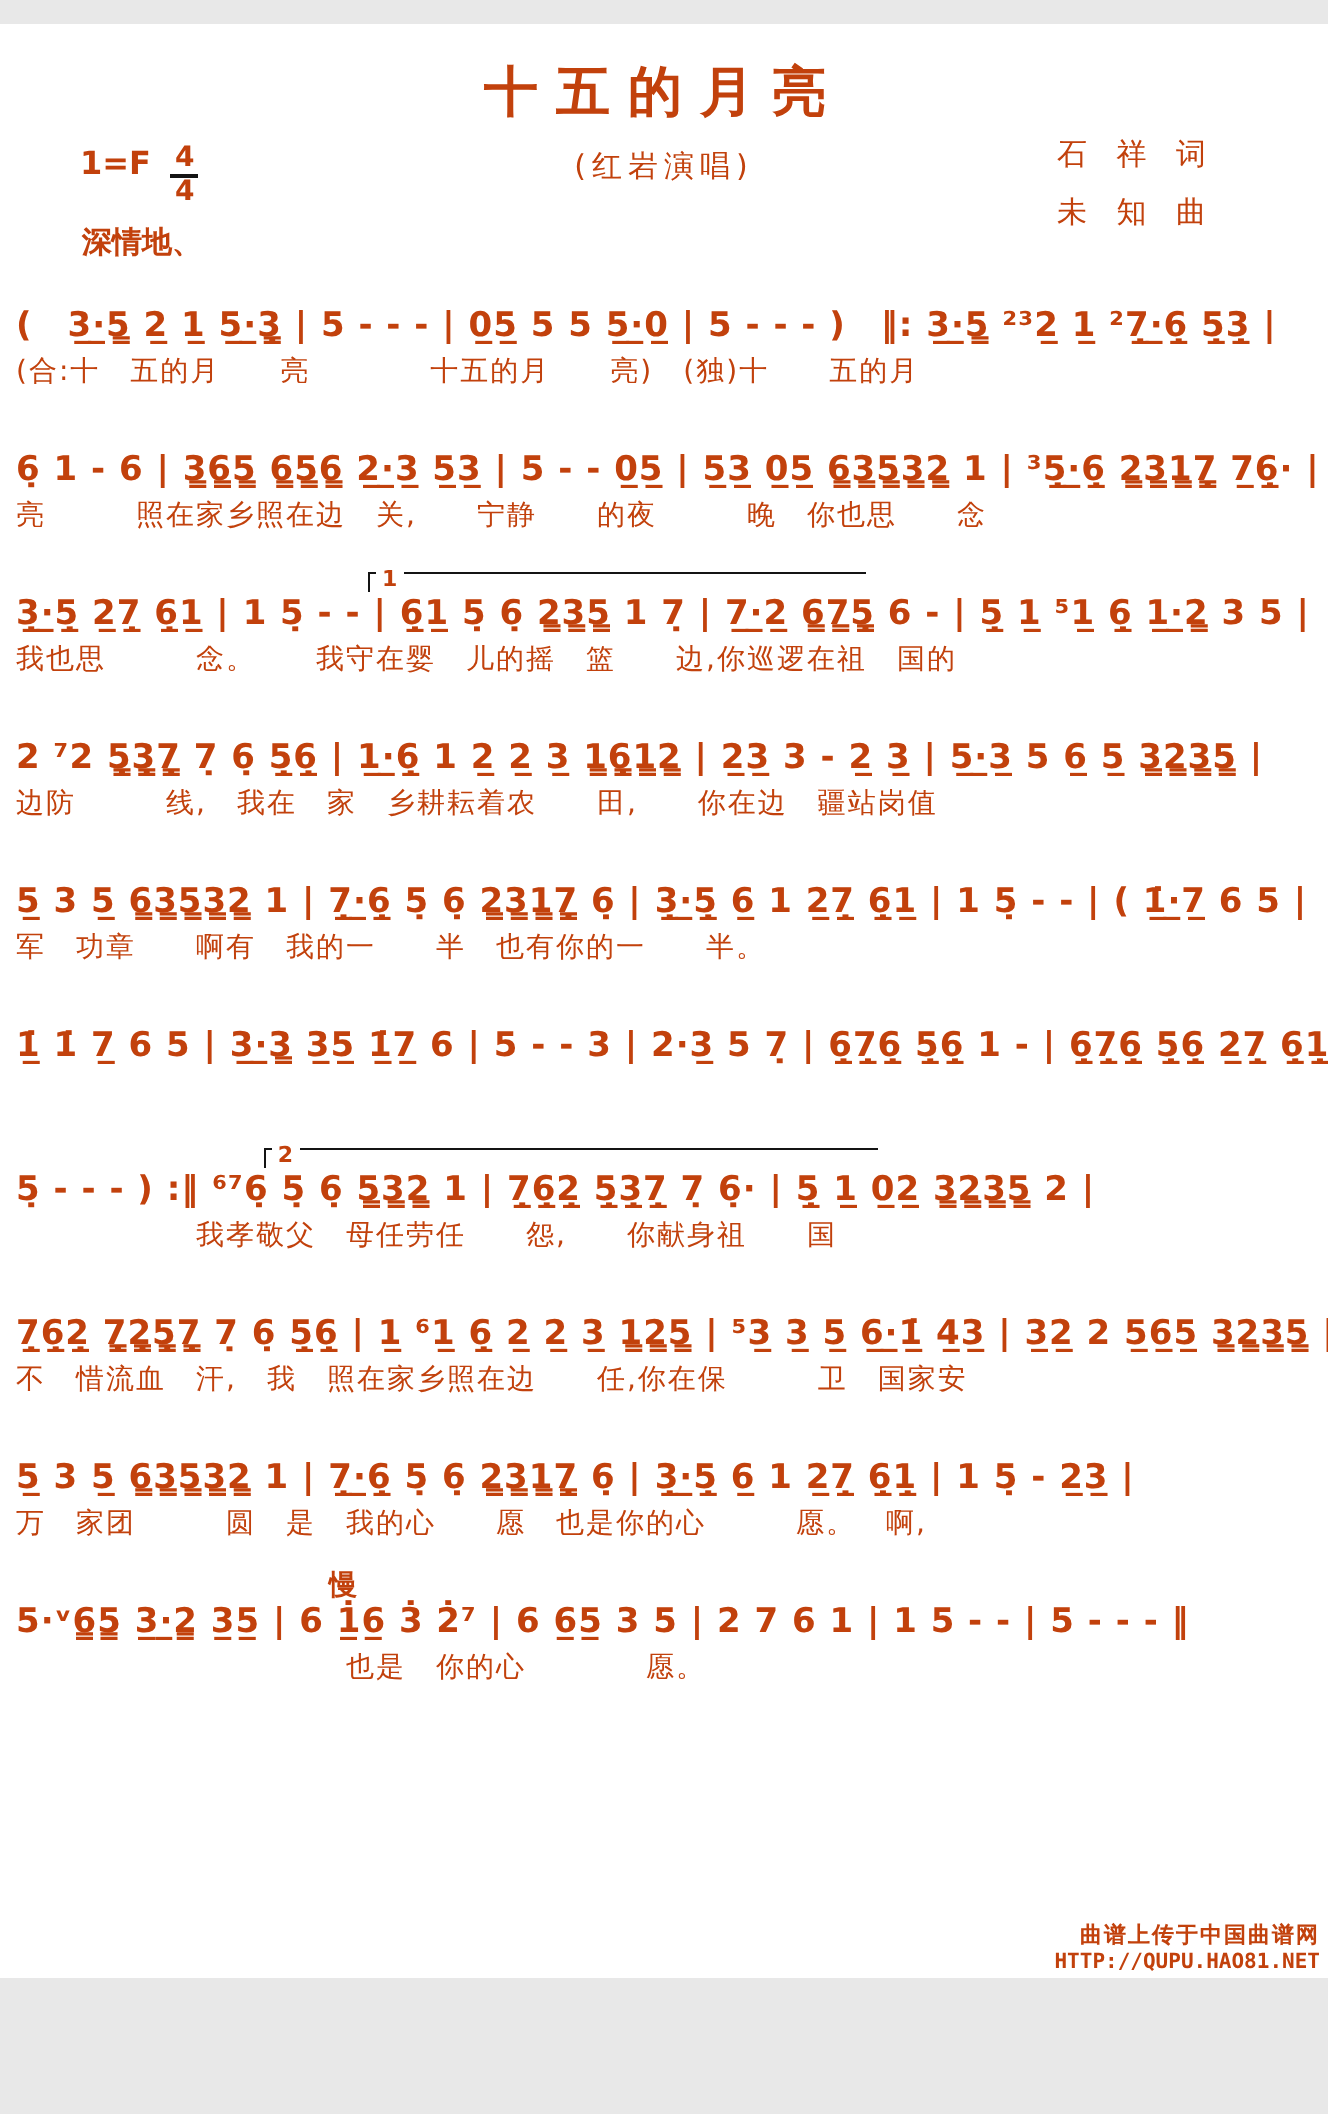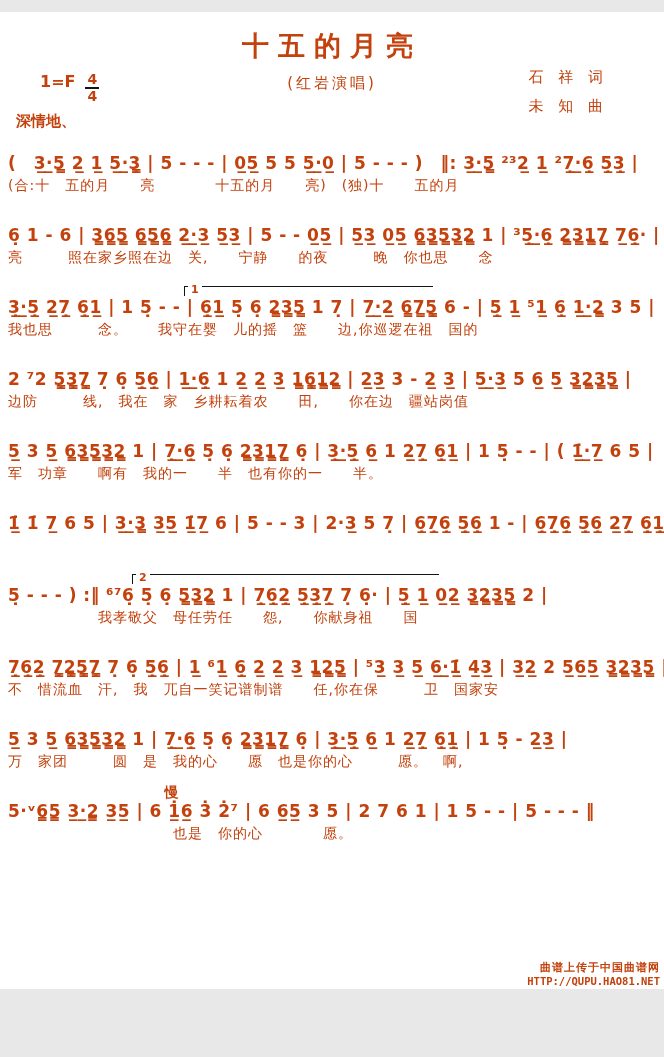--- a/index.html
+++ b/index.html
@@ -20,21 +20,21 @@
   }
   .keysig {
     position:absolute; left:40px; top:60px; font-size:16px; font-weight:bold;
     display:flex; align-items:flex-start; gap:10px;
   }
   .timesig { display:inline-flex; flex-direction:column; align-items:center; font-size:14px; line-height:1.1; }
   .timesig .tn { border-bottom:2px solid #141414; padding:0 2px; }
   .timesig .td { padding:0 2px; }
   .credits { position:absolute; right:56px; top:56px; font-size:15px; }
   .credits div { margin-bottom:10px; letter-spacing:5px; }
-  .expression { position:absolute; left:16px; top:100px; font-size:15px; font-weight:bold; }
+  .expression { position:absolute; left:41px; top:100px; font-size:15px; font-weight:bold; }
 
   .systems { position:absolute; top:127px; left:8px; width:652px; }
   .system { position:relative; height:72px; }
   .notation {
     padding-top:13px; font-size:17px; font-weight:bold; white-space:nowrap;
     letter-spacing:0.5px; line-height:1.3;
   }
   .lyrics { margin-top:3px; font-size:14px; white-space:nowrap; letter-spacing:1px; }
 
   .volta { position:absolute; top:3px; height:9px; border-top:1.5px solid #141414; border-left:1.5px solid #141414; }
@@ -108,21 +108,21 @@
     </div>
 
     <div class="system">
       <div class="volta volta-2"><span>2</span></div>
       <div class="notation">5̣ - - - ) :‖ ⁶⁷6̣ 5̣ 6̣ 5̳3̳2̳ 1 | 7̲̣6̲̣2̲̣ 5̲̣3̲̣7̲̣ 7̣ 6̣· | 5̲̣ 1̲ 0̲2̲ 3̳2̳3̳5̳ 2 |</div>
       <div class="lyrics">　　　　　　我孝敬父　母任劳任　　怨,　　你献身祖　　国</div>
     </div>
 
     <div class="system">
       <div class="notation">7̲̣6̲̣2̲̣ 7̳̣2̳̣5̳̣7̳̣ 7̣ 6̣ 5̲̣6̲̣ | 1̲ ⁶1̲ 6̲̣ 2̲ 2̲ 3̲ 1̳2̳5̳ | ⁵3̲ 3̲ 5̲ 6̲·̲1̲̇ 4̲3̲ | 3̲2̲ 2 5̲6̲5̲ 3̳2̳3̳5̳ |</div>
-      <div class="lyrics">不　惜流血　汗,　我　兀自一笑记谱制谱　　任,你在保　　　卫　国家安</div>
+      <div class="lyrics">不　惜流血　汗,　我　照在家乡照在边　　任,你在保　　　卫　国家安</div>
     </div>
 
 
     <div class="system">
       <div class="notation">5̲ 3 5̲ 6̳3̳5̳3̳2̳ 1 | 7̲̣·̲6̲̣ 5̣ 6̣ 2̳3̳1̳7̳̣ 6̣ | 3̲̣·̲5̲̣ 6̲ 1 2̲7̲̣ 6̲̣1̲̣ | 1 5̣ - 2̲3̲ |</div>
       <div class="lyrics">万　家团　　　圆　是　我的心　　愿　也是你的心　　　愿。　啊,</div>
     </div>
 
     <div class="system">
       <div class="tempo">慢</div>

